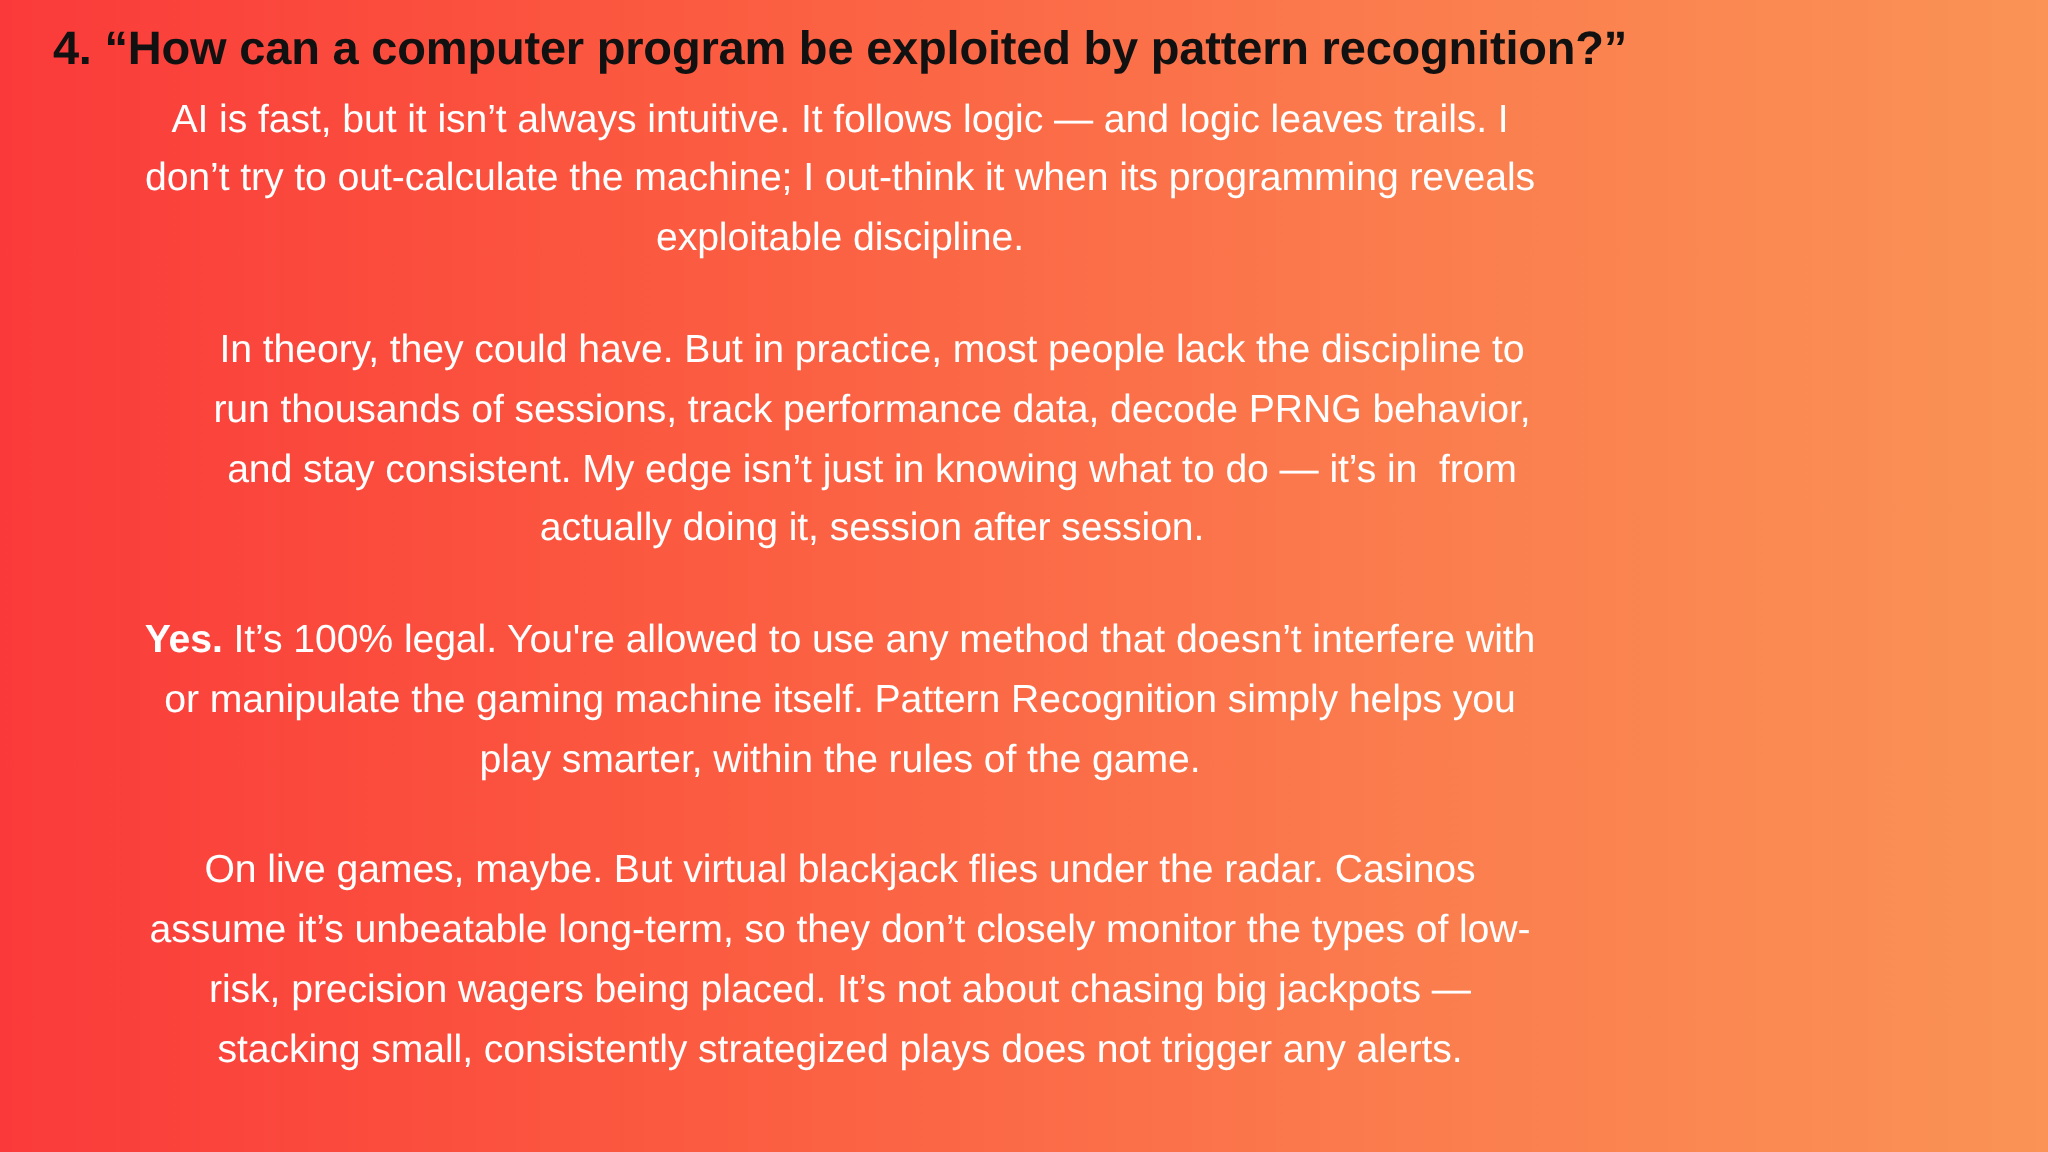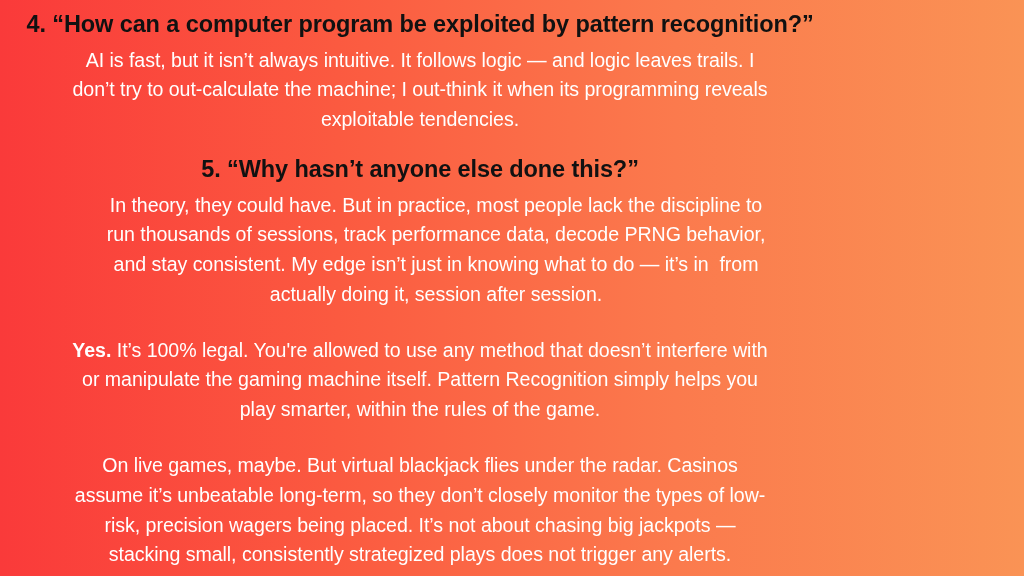--- a/index.html
+++ b/index.html
@@ -74,25 +74,24 @@
   .block-6 { margin-top: 26px; }
   .block-7 { margin-top: 22px; }
 </style>
 </head>
 <body>
 
 <div id="faq-slide">
 
   <section class="faq-block block-4">
     <h2 class="faq-question">4. “How can a computer program be exploited by pattern recognition?”</h2>
-    <p class="faq-answer">AI is fast, but it isn’t always intuitive. It follows logic — and logic leaves trails. I don’t try to out-calculate the machine; I out-think it when its programming reveals exploitable tendencies.</p>
+    <p class="faq-answer">AI is fast, but it isn’t always intuitive. It follows logic — and logic leaves trails. I don’t try to out-calculate the machine; I out-think it when its programming reveals exploitable discipline.</p>
   </section>
 
   <section class="faq-block block-5">
-    <h2 class="faq-question">5. “Why hasn’t anyone else done this?”</h2>
     <p class="faq-answer">In theory, they could have. But in practice, most people lack the discipline to run thousands of sessions, track performance data, decode PRNG behavior, and stay consistent. My edge isn’t just in knowing what to do — it’s in  from actually doing it, session after session.</p>
   </section>
 
   <section class="faq-block block-6">
     <p class="faq-answer"><span class="lead-bold">Yes.</span><span> It’s 100% legal. You're allowed to use any method that doesn’t interfere with or manipulate the gaming machine itself. Pattern Recognition simply helps you play smarter, within the rules of the game.</span></p>
   </section>
 
   <section class="faq-block block-7">
     <p class="faq-answer">On live games, maybe. But virtual blackjack flies under the radar. Casinos assume it’s unbeatable long-term, so they don’t closely monitor the types of low-risk, precision wagers being placed. It’s not about chasing big jackpots — stacking small, consistently strategized plays does not trigger any alerts.</p>
   </section>

